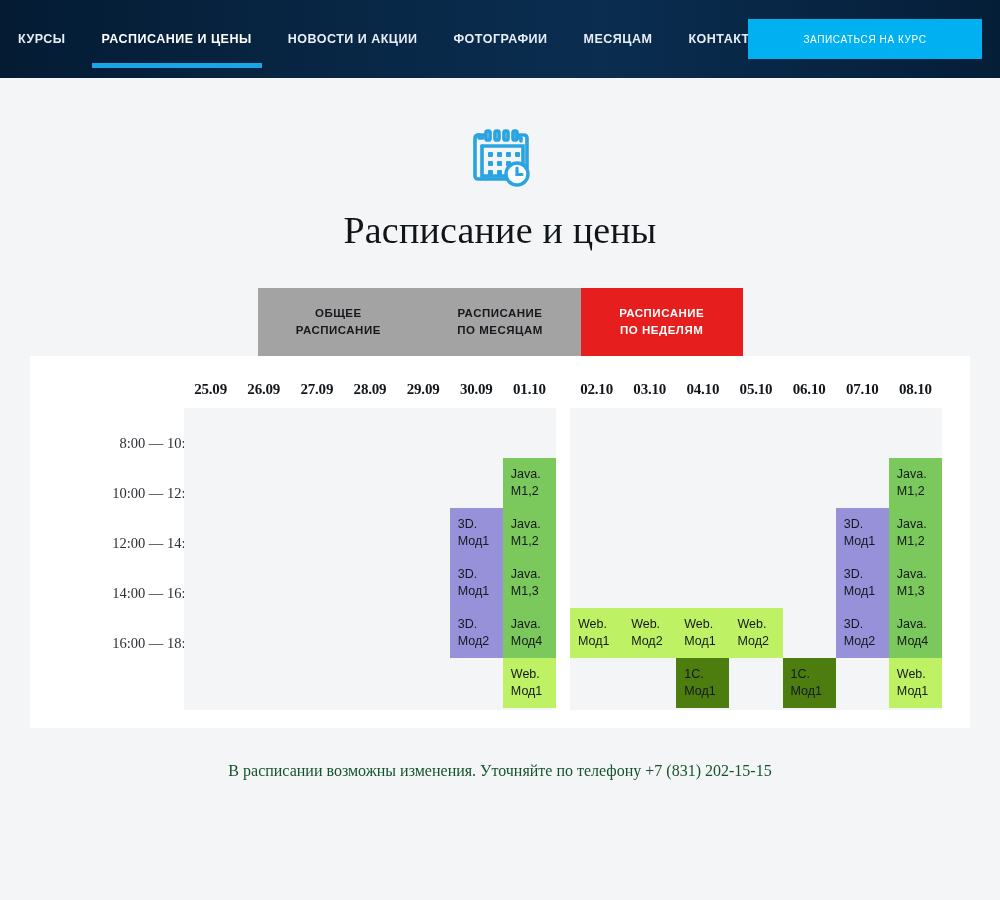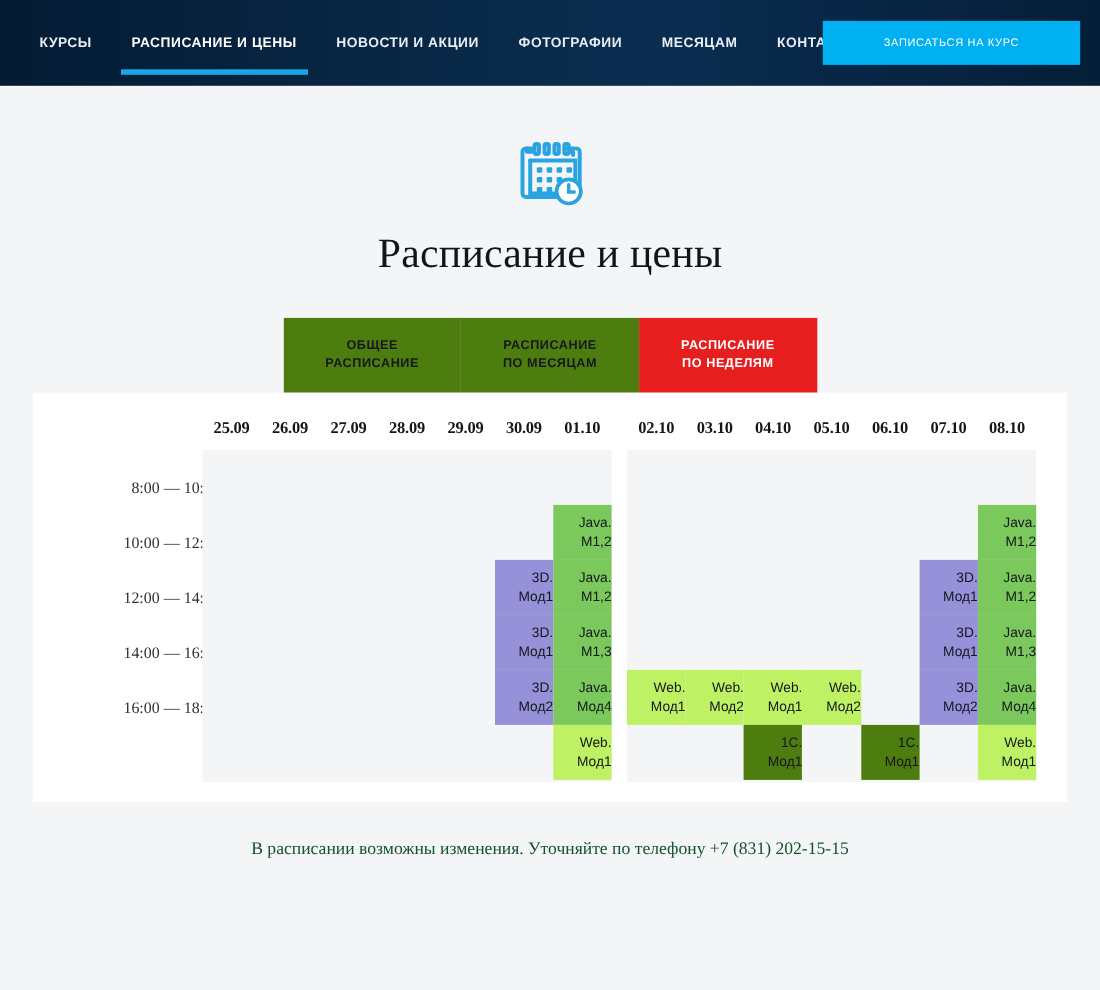--- a/index.html
+++ b/index.html
@@ -10,21 +10,21 @@
     overflow: hidden;
   }
 
   
   .header {
     position: relative;
     width: 1000px; height: 78px;
     background: linear-gradient(90deg, #041b33 0%, #082745 35%, #0a2d50 60%, #051e38 100%);
     display: flex; align-items: center;
   }
-  .nav { display: flex; align-items: center; height: 78px; padding-left: 18px; }
+  .nav { display: flex; align-items: center; height: 78px; }
   .nav-item {
     position: relative;
     height: 78px;
     display: flex; align-items: center;
     padding: 0 18px;
     color: #e8eef5;
     font-size: 12.5px;
     font-weight: bold;
     letter-spacing: 0.5px;
     white-space: nowrap;
@@ -65,21 +65,21 @@
   .tabs {
     display: flex;
     width: 485px;
     margin: 36px auto 0 auto;
     height: 68px;
   }
   .tab {
     flex: 1;
     display: flex; flex-direction: column;
     align-items: center; justify-content: center;
-    background: #4d7c0f;
+    background: #a3a3a3;
     color: #16181c;
     font-size: 11.5px; font-weight: bold;
     letter-spacing: 0.5px; line-height: 1.5;
     text-align: center; cursor: pointer;
   }
   .tab.active { background: #e61e1e; color: #ffffff; }
 
   
   .card {
     width: 940px; height: 372px;
@@ -146,21 +146,20 @@
   .blk {
     height: 50px;
     display: flex; flex-direction: column;
     justify-content: center;
     padding-left: 8px;
     font-family: "Liberation Sans", sans-serif;
     font-size: 12.5px;
     line-height: 1.35;
     color: #14181d;
     cursor: pointer;
-    text-align: right;
   }
   .blk span { display: block; }
   .blk.green  { background: #7bc85c; }
   .blk.purple { background: #9691d9; }
   .blk.cyan   { background: #bef264; }
   .blk.yellow { background: #4d7c0f; }
 
   
   .note {
     text-align: center;

